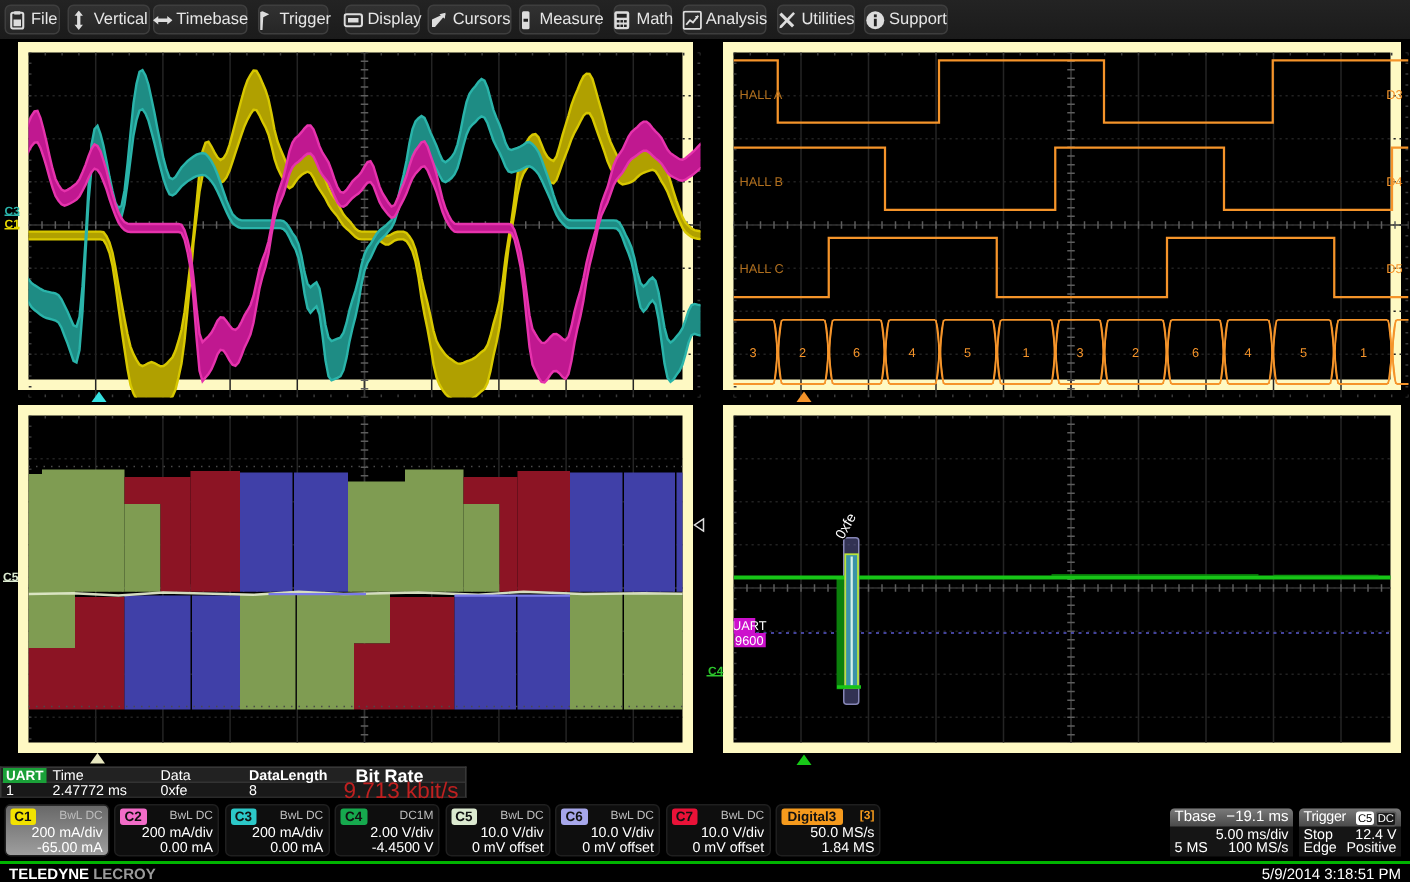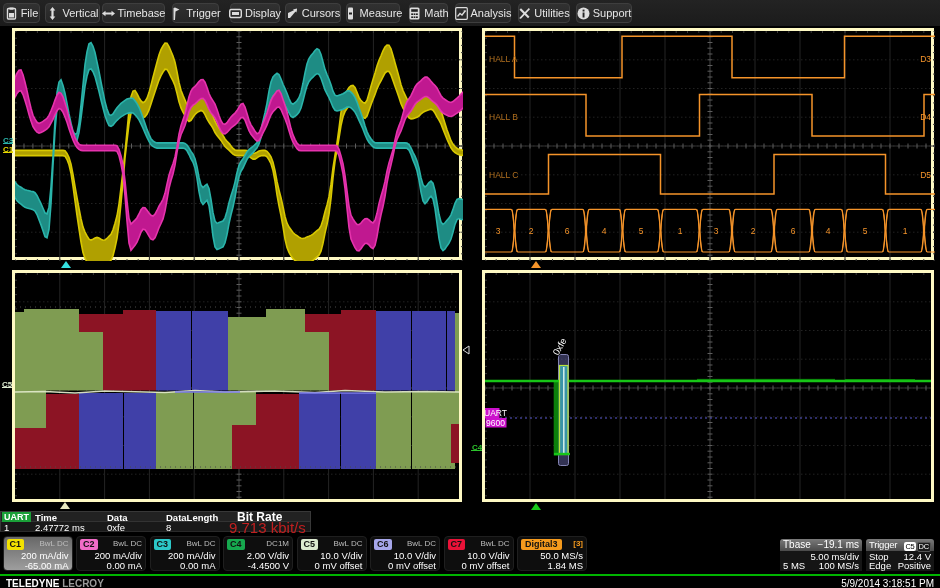--- a/index.html
+++ b/index.html
@@ -2,21 +2,21 @@
 <html><head><meta charset="utf-8"><style>
 *{margin:0;padding:0;box-sizing:border-box}
 html,body{width:940px;height:588px;background:#000;overflow:hidden;font-family:"Liberation Sans",sans-serif}
 .abs{position:absolute}
 #page{position:relative;width:940px;height:588px;background:#000}
 
 #menubar{position:absolute;left:0;top:0;width:940px;height:26px;background:linear-gradient(#232323,#1b1b1b)}
 .mbtn{position:absolute;top:3px;height:20px;background:linear-gradient(#313131,#262626);border:1px solid #3e3e3e;border-radius:4px;color:#e6e6e6;font-size:11px;white-space:nowrap;display:flex;align-items:center;justify-content:center;gap:3px}
 .mbtn .ic{display:block;flex:0 0 auto}
 
-.panel{position:absolute;background:#000;border:3px solid #fef9c3}
+.panel{position:absolute;background:#000;border:7px solid #fef9c3}
 
 .chbox{position:absolute;top:536px;width:70px;height:35px;background:#0e0e0e;border-radius:4px;border:1px solid #1f1f1f;overflow:hidden}
 .chbox .chip{position:absolute;left:3px;top:2px;height:11px;border-radius:2px;font-size:9px;font-weight:bold;color:#111;text-align:center;line-height:11px;padding:0 3px}
 .chbox .bwl{position:absolute;right:3px;top:2px;font-size:8px;color:#bdbdbd}
 .chbox .l2{position:absolute;right:3px;top:13px;font-size:9.5px;color:#fff}
 .chbox .l3{position:absolute;right:3px;top:23px;font-size:9.5px;color:#fff}
 .infobox{position:absolute;top:539px;height:32px;background:#151515;border-radius:3px 3px 0 0}
 .infobox .hdr{position:absolute;left:0;top:0;right:0;height:12px;background:linear-gradient(#7a7a7a,#4a4a4a);border-radius:3px 3px 0 0;color:#fff;font-size:10px;font-weight:normal;line-height:12px;padding:0 3px}
 .row{position:absolute;left:3px;right:3px;font-size:9.5px;color:#fff;line-height:10px}
 .rt{float:right}
@@ -293,22 +293,22 @@
 </svg>
 </div>
 <div class="abs" style="left:472px;top:443px;font-size:8px;font-weight:bold;color:#2cc42c">C4</div>
 <div class="abs" style="left:471px;top:450px;width:11px;height:1px;background:#2cc42c"></div>
 <svg class="abs" style="left:530px;top:503px" width="12" height="8">
       <path d="M6 0 L11 7 L1 7 Z" fill="#18c818"></path>
     </svg>
 <div class="abs" style="left:0px;top:511px;width:311px;height:21px;background:#191919;border:1px solid #383838;border-bottom-color:#2a2a2a">
 <div class="abs" style="left:0;top:0;width:309px;height:10px;background:#222;border-bottom:1px solid #333"></div>
 <div class="abs" style="left:1px;top:0px;width:29px;height:10px;background:#1aa038;color:#fff;font-size:9px;font-weight:bold;text-align:center;line-height:10px">UART</div>
-<div class="abs" style="left:34px;top:0px;font-size:9.5px;font-weight:bold;color:#fff;line-height:11px">Time</div>
-<div class="abs" style="left:106px;top:0px;font-size:9.5px;font-weight:bold;color:#fff;line-height:11px">Data</div>
+<div class="abs" style="left:34px;top:0px;font-size:9.5px;font-weight:normal;color:#fff;line-height:11px">Time</div>
+<div class="abs" style="left:106px;top:0px;font-size:9.5px;font-weight:normal;color:#fff;line-height:11px">Data</div>
 <div class="abs" style="left:165px;top:0px;font-size:9.5px;font-weight:bold;color:#fff;line-height:11px">DataLength</div>
 <div class="abs" style="left:236px;top:0px;font-size:12px;font-weight:bold;color:#fff;line-height:11px">Bit Rate</div>
 <div class="abs" style="left:3px;top:11px;font-size:9.5px;color:#fff;line-height:10px">1</div>
 <div class="abs" style="left:34px;top:11px;font-size:9.5px;color:#fff;line-height:10px">2.47772 ms</div>
 <div class="abs" style="left:106px;top:11px;font-size:9.5px;color:#fff;line-height:10px">0xfe</div>
 <div class="abs" style="left:165px;top:11px;font-size:9.5px;color:#fff;line-height:10px">8</div>
 <div class="abs" style="left:228px;top:11px;font-size:15px;color:#c02020;line-height:10px">9.713 kbit/s</div>
 </div>
 <div class="chbox" style="left:2.5px;background:linear-gradient(#686868,#9e9e9e);">
 <div class="chip" style="background:#f2e200">C1</div>

